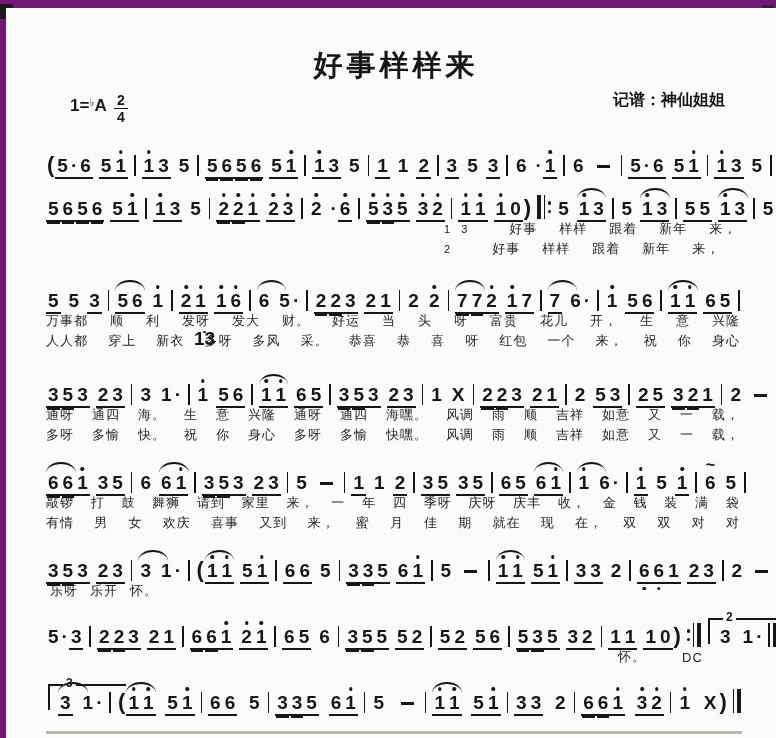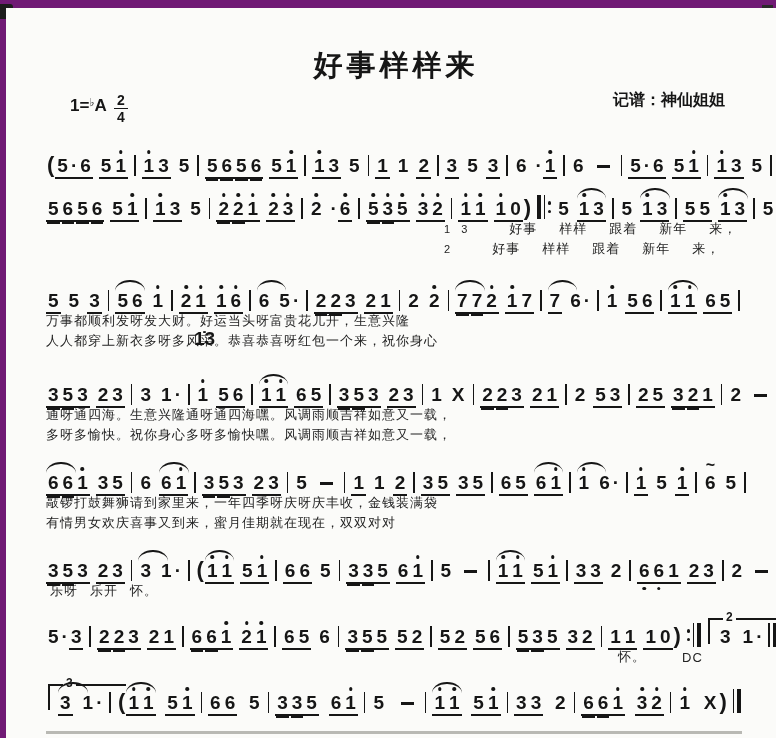--- a/index.html
+++ b/index.html
@@ -51,21 +51,21 @@
   .rdots{display:inline-flex;flex-direction:column;gap:5px}
   .rdots i{width:3.5px;height:3.5px;border-radius:50%;background:#161616}
   .volta{position:relative;width:76px;height:24px;border-top:2px solid #161616;border-left:2px solid #161616;
          margin:0 -68px 6px 2px;align-self:flex-start;flex:0 0 76px}
   .volta b{position:absolute;top:-9px;left:13px;font-size:12px;line-height:12px;background:#fbfbf9;padding:0 3px}
   
   .lyrics{display:flex;align-items:center;height:20px;font-size:13px;color:#232323}
   .syl{white-space:nowrap;letter-spacing:1px}
   .vmark{font-size:11px;margin-right:16px;letter-spacing:4px;white-space:nowrap}
   .sys2 .lyrics{margin-left:398px;gap:22px}
-  .sys3 .lyrics,.sys4 .lyrics,.sys5 .lyrics{padding-right:6px}
+  .sys3 .lyrics,.sys4 .lyrics,.sys5 .lyrics{justify-content:space-between;padding-right:6px}
   .sys6 .lyrics{gap:12px;padding-left:4px}
   .sys7 .lyrics{margin-left:572px;gap:36px}
   .ann{position:absolute;left:148px;top:57px;font-size:19px;font-weight:bold}
 </style>
 </head>
 <body>
 
 <div class="page">
   <div class="art-tl"></div>
   <div class="art-tr"></div>

